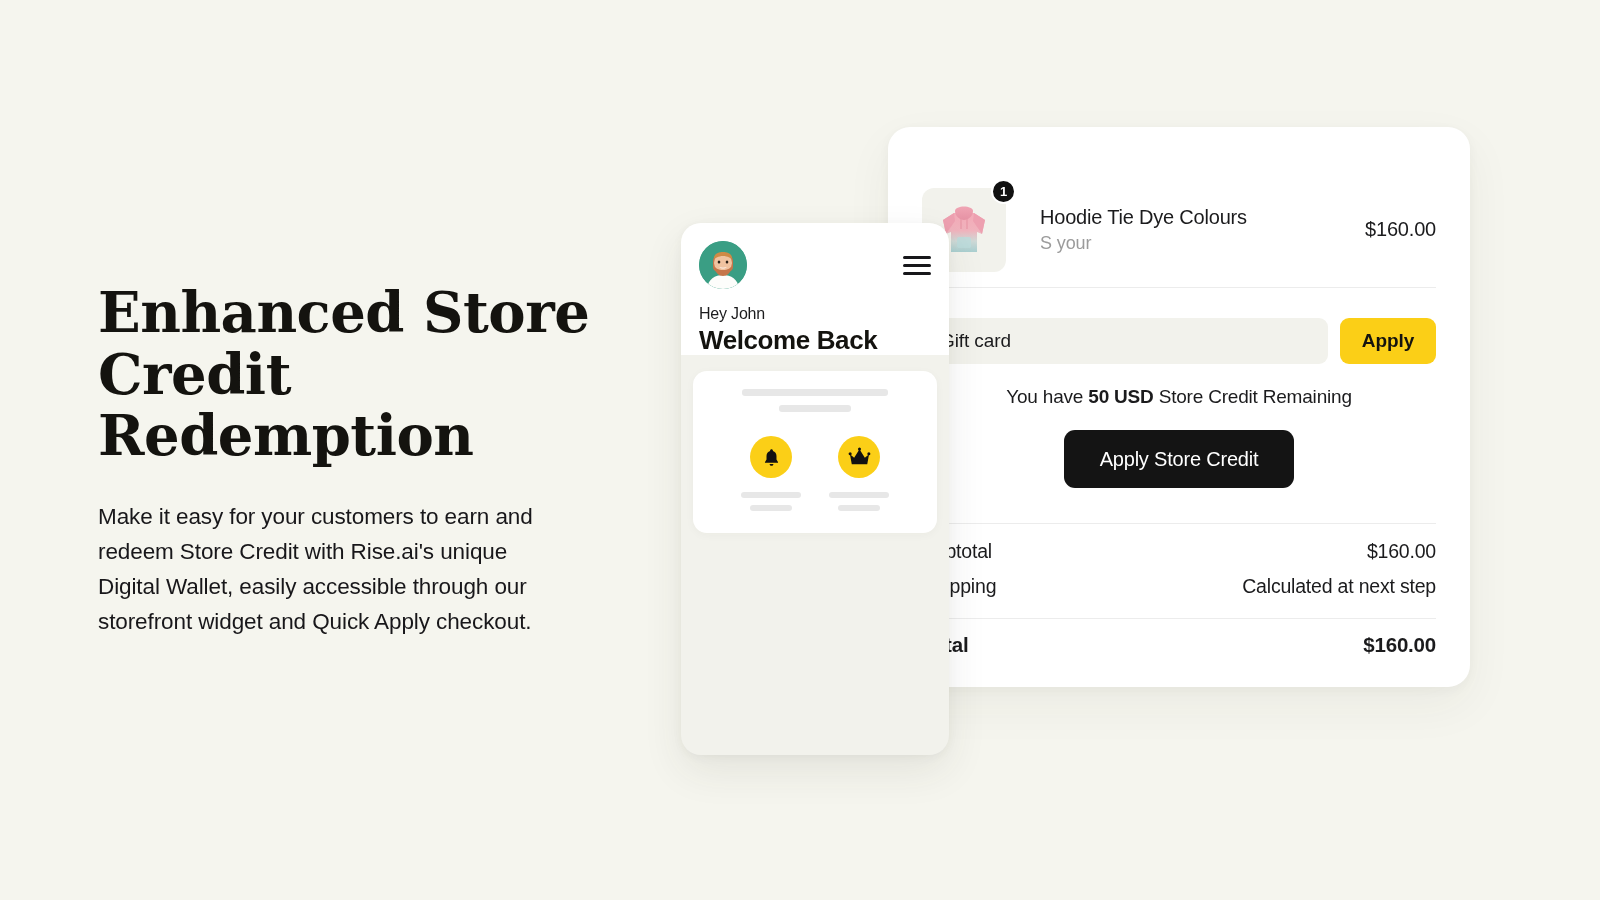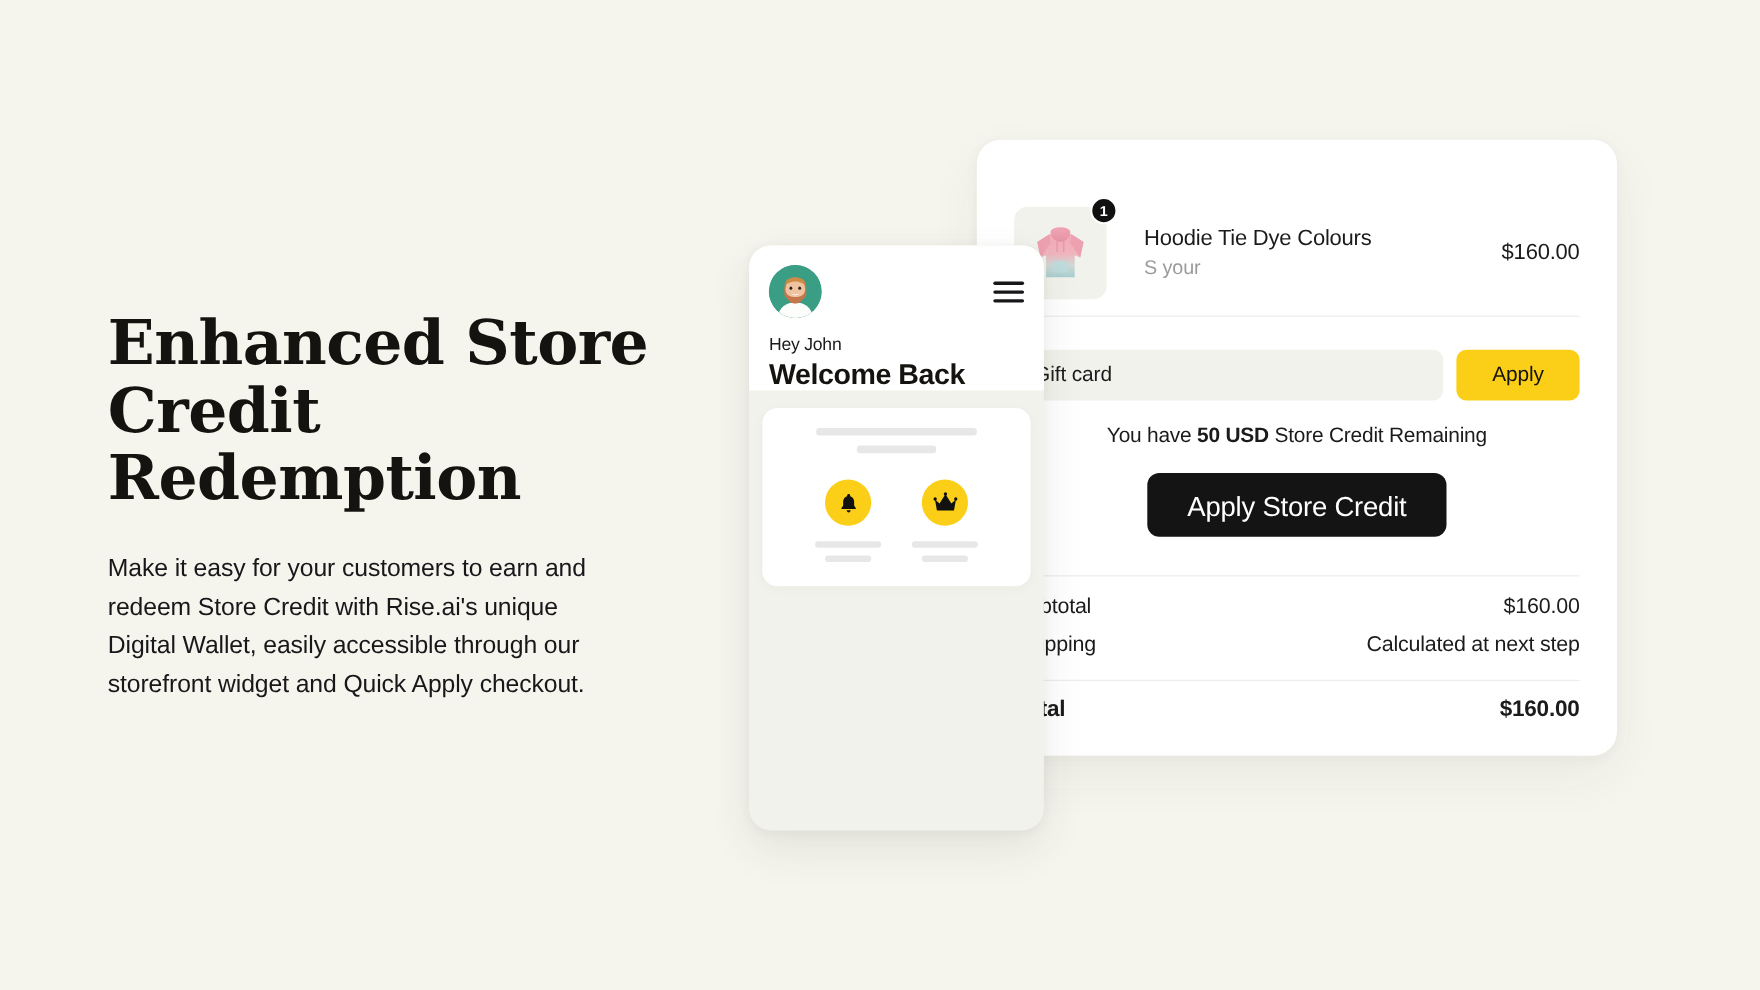--- a/index.html
+++ b/index.html
@@ -131,27 +131,27 @@
     border-radius: 9px;
     padding: 0 18px;
     font-size: 19px;
     color: #1b1b1d;
     font-family: "Liberation Sans", sans-serif;
     letter-spacing: -0.1px;
     outline: none;
   }
   .gift-input::placeholder { color: #1b1b1d; opacity: 1; }
   .apply-btn {
-    width: 112px;
+    width: 96px;
     height: 46px;
     background: #fbcf17;
     border: none;
     border-radius: 9px;
     font-size: 19px;
-    font-weight: 400;
+    font-weight: 700;
     color: #14130f;
     font-family: "Liberation Sans", sans-serif;
     letter-spacing: -0.1px;
     cursor: pointer;
   }
 
   .credit-note {
     text-align: center;
     font-size: 19px;
     color: #1b1b1d;
@@ -162,21 +162,21 @@
 
   .apply-credit-btn {
     display: block;
     margin: 22px auto 0;
     background: #141414;
     color: #ffffff;
     border: none;
     border-radius: 11px;
     height: 58px;
     padding: 17px 36px;
-    font-size: 25px;
+    font-size: 20px;
     font-family: "Liberation Sans", sans-serif;
     letter-spacing: -0.2px;
     cursor: pointer;
   }
 
   .totals { margin-top: 35px; }
   .total-row {
     display: flex;
     justify-content: space-between;
     align-items: baseline;

